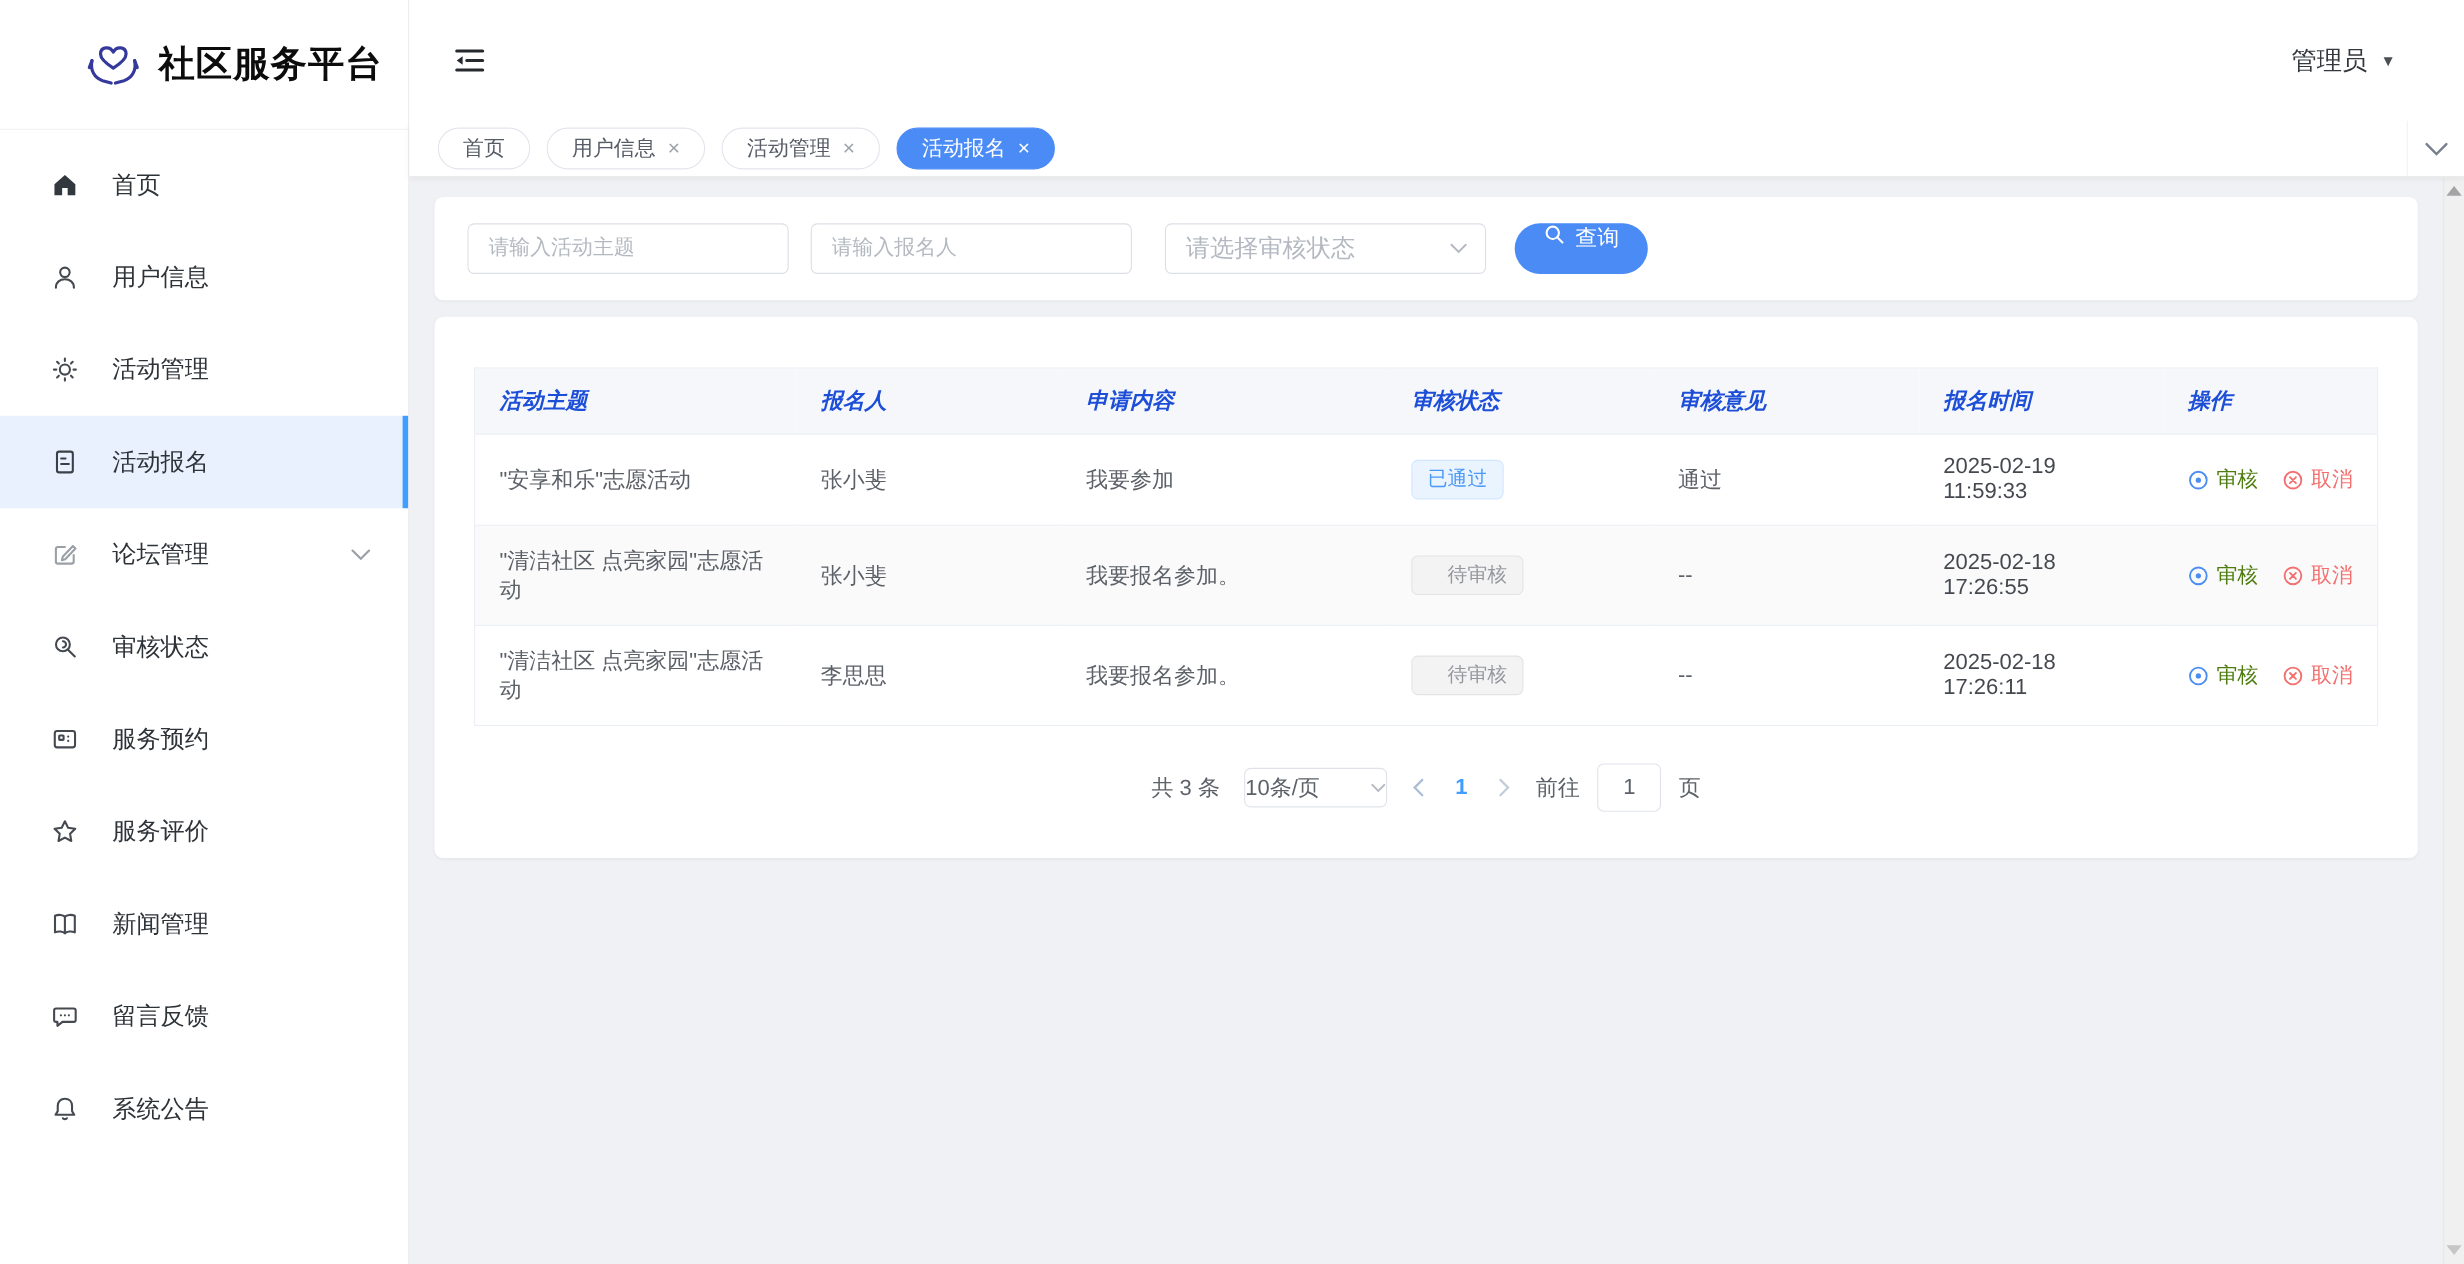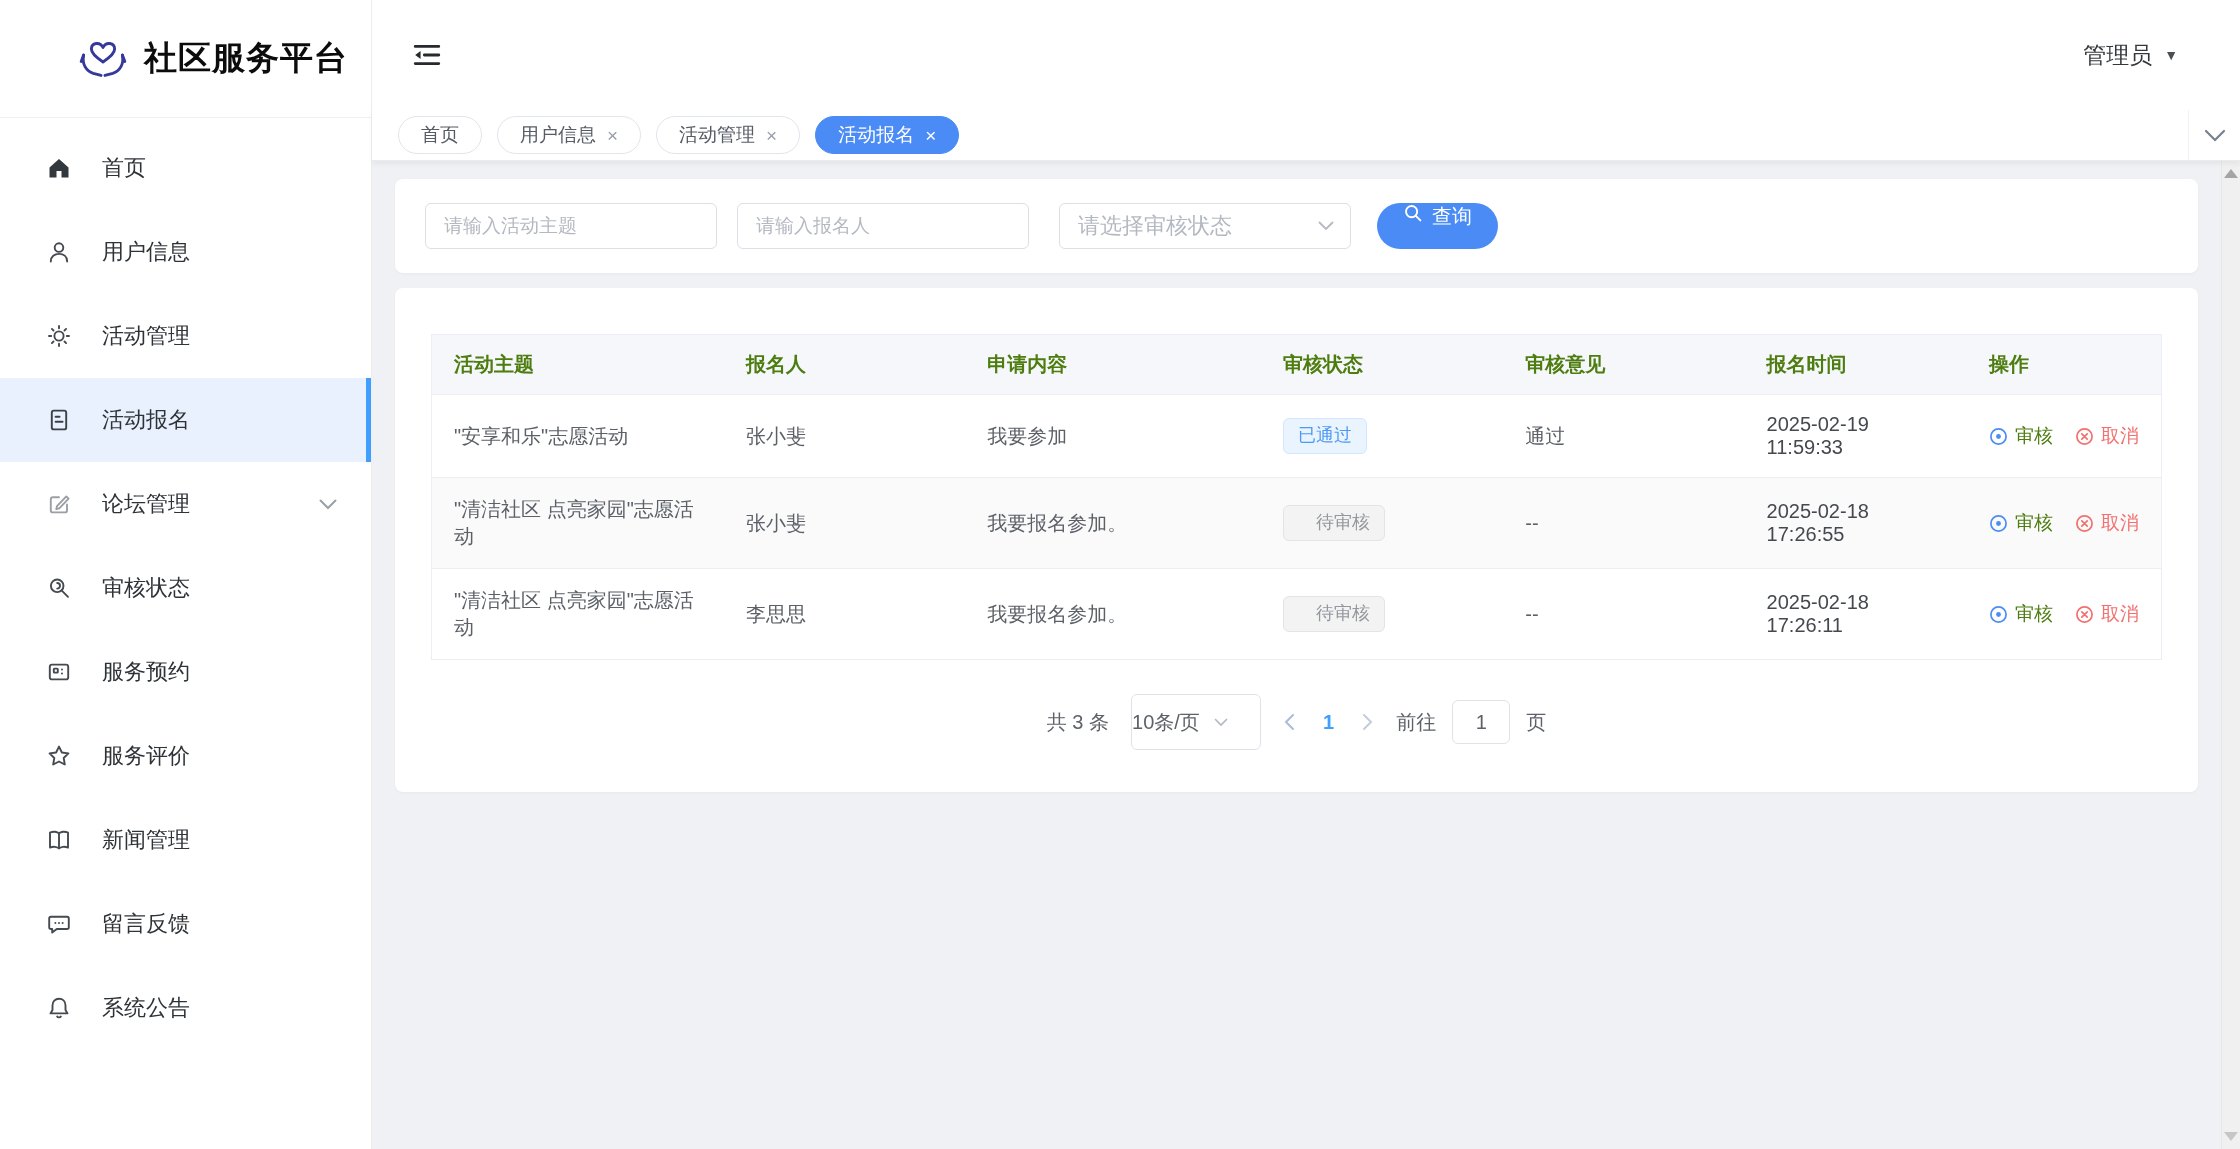--- a/index.html
+++ b/index.html
@@ -36,34 +36,34 @@
   .content { flex:1; padding:18px 42px 0 23px; background:#f0f1f4; }
   .card { background:#fff; border-radius:8px; box-shadow:0 1px 3px rgba(0,0,0,.04); }
   .search-card { padding:24px 30px; display:flex; align-items:center; gap:20px; }
   .text-input { width:292px; height:46px; border:1px solid #dcdfe6; border-radius:6px; padding:0 18px; font-size:19px; color:#606266; outline:none; background:#fff; }
   .text-input::placeholder { color:#b4b9c1; }
   .fake-select { width:292px; height:46px; border:1px solid #dcdfe6; border-radius:6px; padding:0 16px 0 18px; display:flex; align-items:center; justify-content:space-between; font-size:22px; color:#b4b9c1; background:#fff; cursor:pointer; margin-left:10px; }
   .btn-primary { margin-left:6px; height:46px; padding:0 26px; border:none; border-radius:23px; background:#4a8bf6; color:#fff; font-size:20px; display:flex; align-items:flex-start; gap:9px; cursor:pointer; font-family:inherit; }
 
   .table-card { margin-top:15px; padding:46px 36px 42px; }
   table { width:100%; border-collapse:collapse; border:1px solid #ebeef5; }
-  th { background:#f5f7fa; font-size:20px; font-weight:bold; color:#4d7c0f; text-align:left; padding:16px 22px; border-bottom:1px solid #ebeef5; }
+  th { background:#f5f7fa; font-size:20px; font-weight:bold; color:#1d4ed8; text-align:left; padding:16px 22px; border-bottom:1px solid #ebeef5;font-style:italic; }
   td { font-size:20px; color:#5c6168; padding:18px 22px; border-bottom:1px solid #ebeef5; }
   tbody tr:nth-child(even) { background:#fafafa; }
   td.time { color:#45494f; }
   .badge { display:inline-block; padding:6px 14px; border-radius:6px; font-size:18px; line-height:1.2; }
   .badge.approved { background:#eaf4ff; border:1px solid #d2e7ff; color:#4c99f6; }
   .badge.pending { background:#f3f3f4; border:1px solid #e3e4e6; color:#94979d;padding-left:32px; }
   .actions { display:flex; align-items:center; gap:22px; white-space:nowrap; }
   .act { display:flex; align-items:center; gap:7px; font-size:19px; cursor:pointer; }
   .act.review { color:#4d7c0f; }
   .act.cancel { color:#f2706f; }
 
   .pagination { margin-top:34px; display:flex; align-items:center; justify-content:center; gap:22px; font-size:20px; color:#5d6269; }
-  .page-size { width:130px; height:56px; border:1px solid #dfe3e9; border-radius:6px; display:flex; align-items:center; justify-content:flex-start; gap:14px; color:#5d6269; cursor:pointer; }
+  .page-size { width:130px; height:36px; border:1px solid #dfe3e9; border-radius:6px; display:flex; align-items:center; justify-content:space-between; gap:14px; color:#5d6269; cursor:pointer; }
   .pg-arrow { display:flex; align-items:center; color:#a9bdd6; cursor:pointer; }
   .pg-num { color:#409eff; font-weight:bold; padding:0 6px; cursor:pointer; }
   .goto-input { width:58px; height:44px; border:1px solid #dfe3e9; border-radius:6px; text-align:center; font-size:20px; color:#5d6269; outline:none; margin:0 -6px; }
 
   
   .scrollbar { position:absolute; top:161px; right:0; bottom:0; width:19px; background:#f0f0f1; border-left:1px solid #e7e7e9; display:flex; flex-direction:column; justify-content:space-between; align-items:center; padding:8px 0; }
   .sb-up { width:0; height:0; border-left:7px solid transparent; border-right:7px solid transparent; border-bottom:9px solid #a4a4a6; }
   .sb-down { width:0; height:0; border-left:7px solid transparent; border-right:7px solid transparent; border-top:9px solid #c6c6c8; }
 </style>
 </head>

